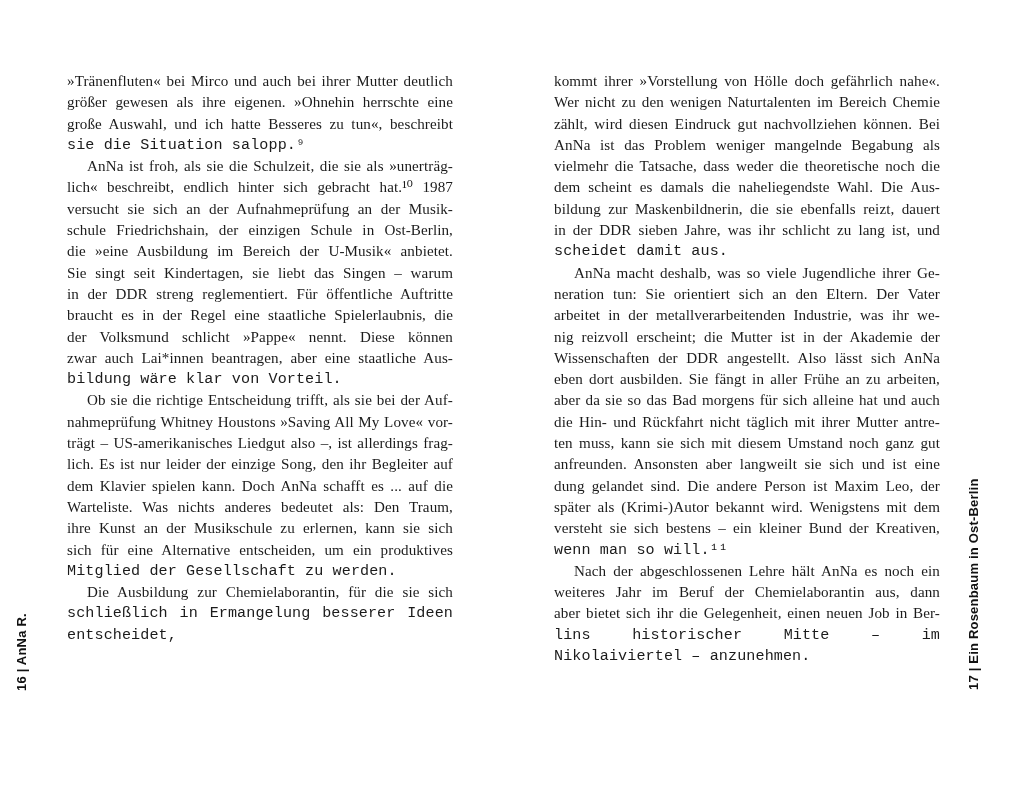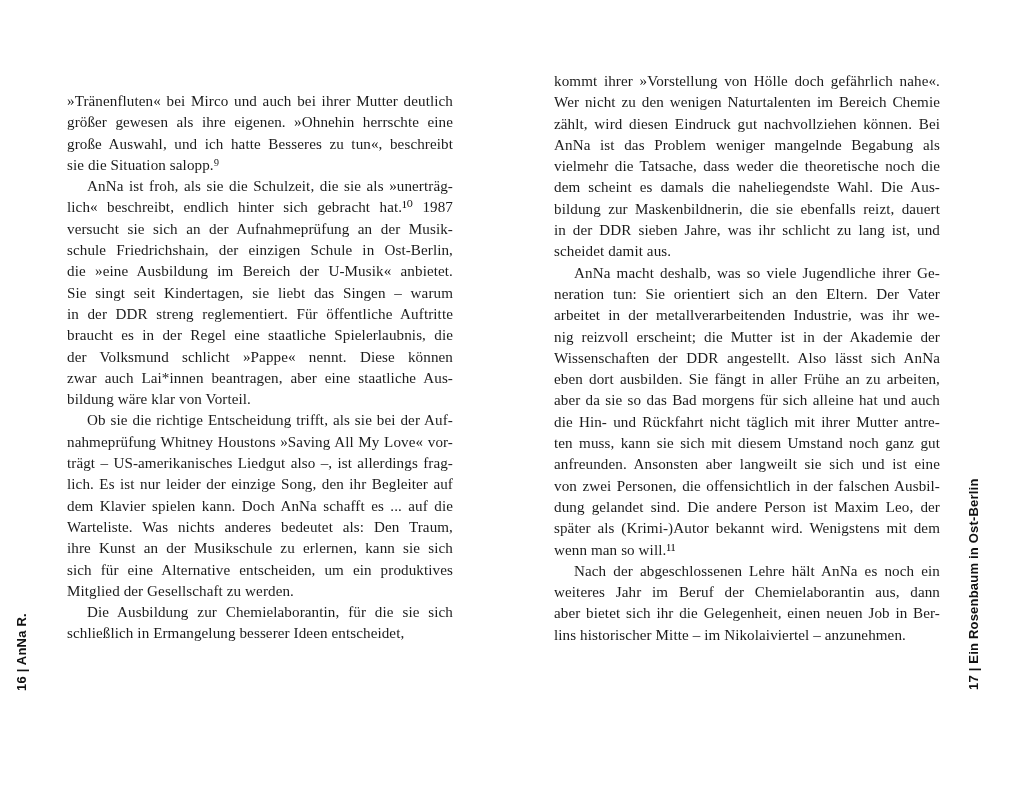--- a/index.html
+++ b/index.html
@@ -17,30 +17,30 @@
     color: #1b1b1b;
   }
   .page-text {
     position: absolute;
     top: 71px;
     width: 386px;
     font-size: 15.1px;
     line-height: 21.3px;
     letter-spacing: 0.1px;
   }
-  .page-text.left  { left: 67px; margin-top: 20px; }
+  .page-text.left  { left: 67px; }
   .page-text.right { left: 554px; }
   .para { margin: 0; padding: 0; }
   .line {
     text-align: justify;
     text-align-last: justify;
     text-justify: inter-word;
     white-space: normal;
   }
-  .line.line-last { text-align-last: left; }
+  .line.line-last { text-align-last: left; font-family: Liberation Mono, monospace; }
   .line.line-first-indent { padding-left: 20px; }
   .margin-label {
     position: absolute;
     white-space: nowrap;
     height: 15px;
     line-height: 15px;
     font-family: "Liberation Sans", "DejaVu Sans", sans-serif;
     font-weight: bold;
     font-size: 13px;
     letter-spacing: 0.2px;
@@ -109,23 +109,23 @@
         <div class="line line-first-indent">AnNa macht deshalb, was so viele Jugendliche ihrer Ge-</div>
         <div class="line">neration tun: Sie orientiert sich an den Eltern. Der Vater</div>
         <div class="line">arbeitet in der metallverarbeitenden Industrie, was ihr we-</div>
         <div class="line">nig reizvoll erscheint; die Mutter ist in der Akademie der</div>
         <div class="line">Wissenschaften der DDR angestellt. Also lässt sich AnNa</div>
         <div class="line">eben dort ausbilden. Sie fängt in aller Frühe an zu arbeiten,</div>
         <div class="line">aber da sie so das Bad morgens für sich alleine hat und auch</div>
         <div class="line">die Hin- und Rückfahrt nicht täglich mit ihrer Mutter antre-</div>
         <div class="line">ten muss, kann sie sich mit diesem Umstand noch ganz gut</div>
         <div class="line">anfreunden. Ansonsten aber langweilt sie sich und ist eine</div>
-        <div class="line">von zwei Personen, die offensichtlich in der falschen Ausbil-</div>
         <div class="line">dung gelandet sind. Die andere Person ist Maxim Leo, der</div>
         <div class="line">später als (Krimi-)Autor bekannt wird. Wenigstens mit dem</div>
+        <div class="line">versteht sie sich bestens – ein kleiner Bund der Kreativen,</div>
         <div class="line line-last">wenn man so will.¹¹</div>
       </div>
       <div class="para">
         <div class="line line-first-indent">Nach der abgeschlossenen Lehre hält AnNa es noch ein</div>
         <div class="line">weiteres Jahr im Beruf der Chemielaborantin aus, dann</div>
         <div class="line">aber bietet sich ihr die Gelegenheit, einen neuen Job in Ber-</div>
         <div class="line line-last">lins historischer Mitte – im Nikolaiviertel – anzunehmen.</div>
       </div>
     </div>
 

